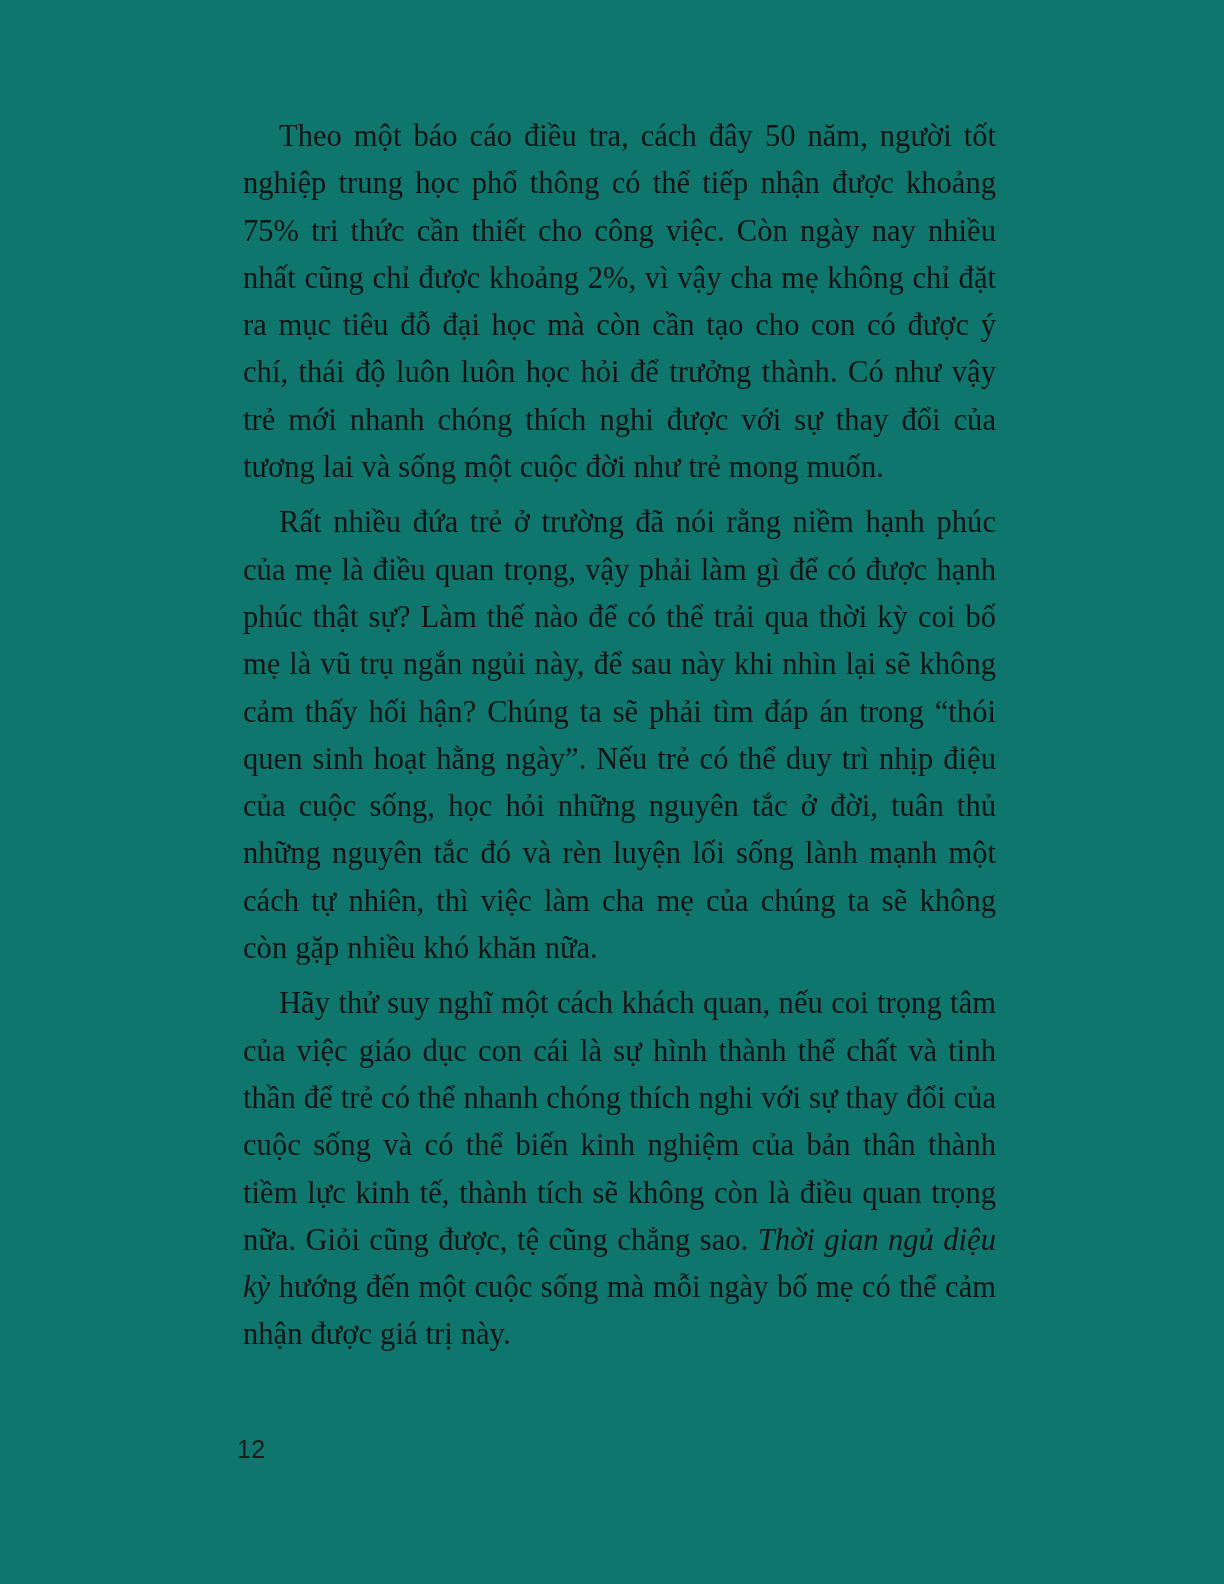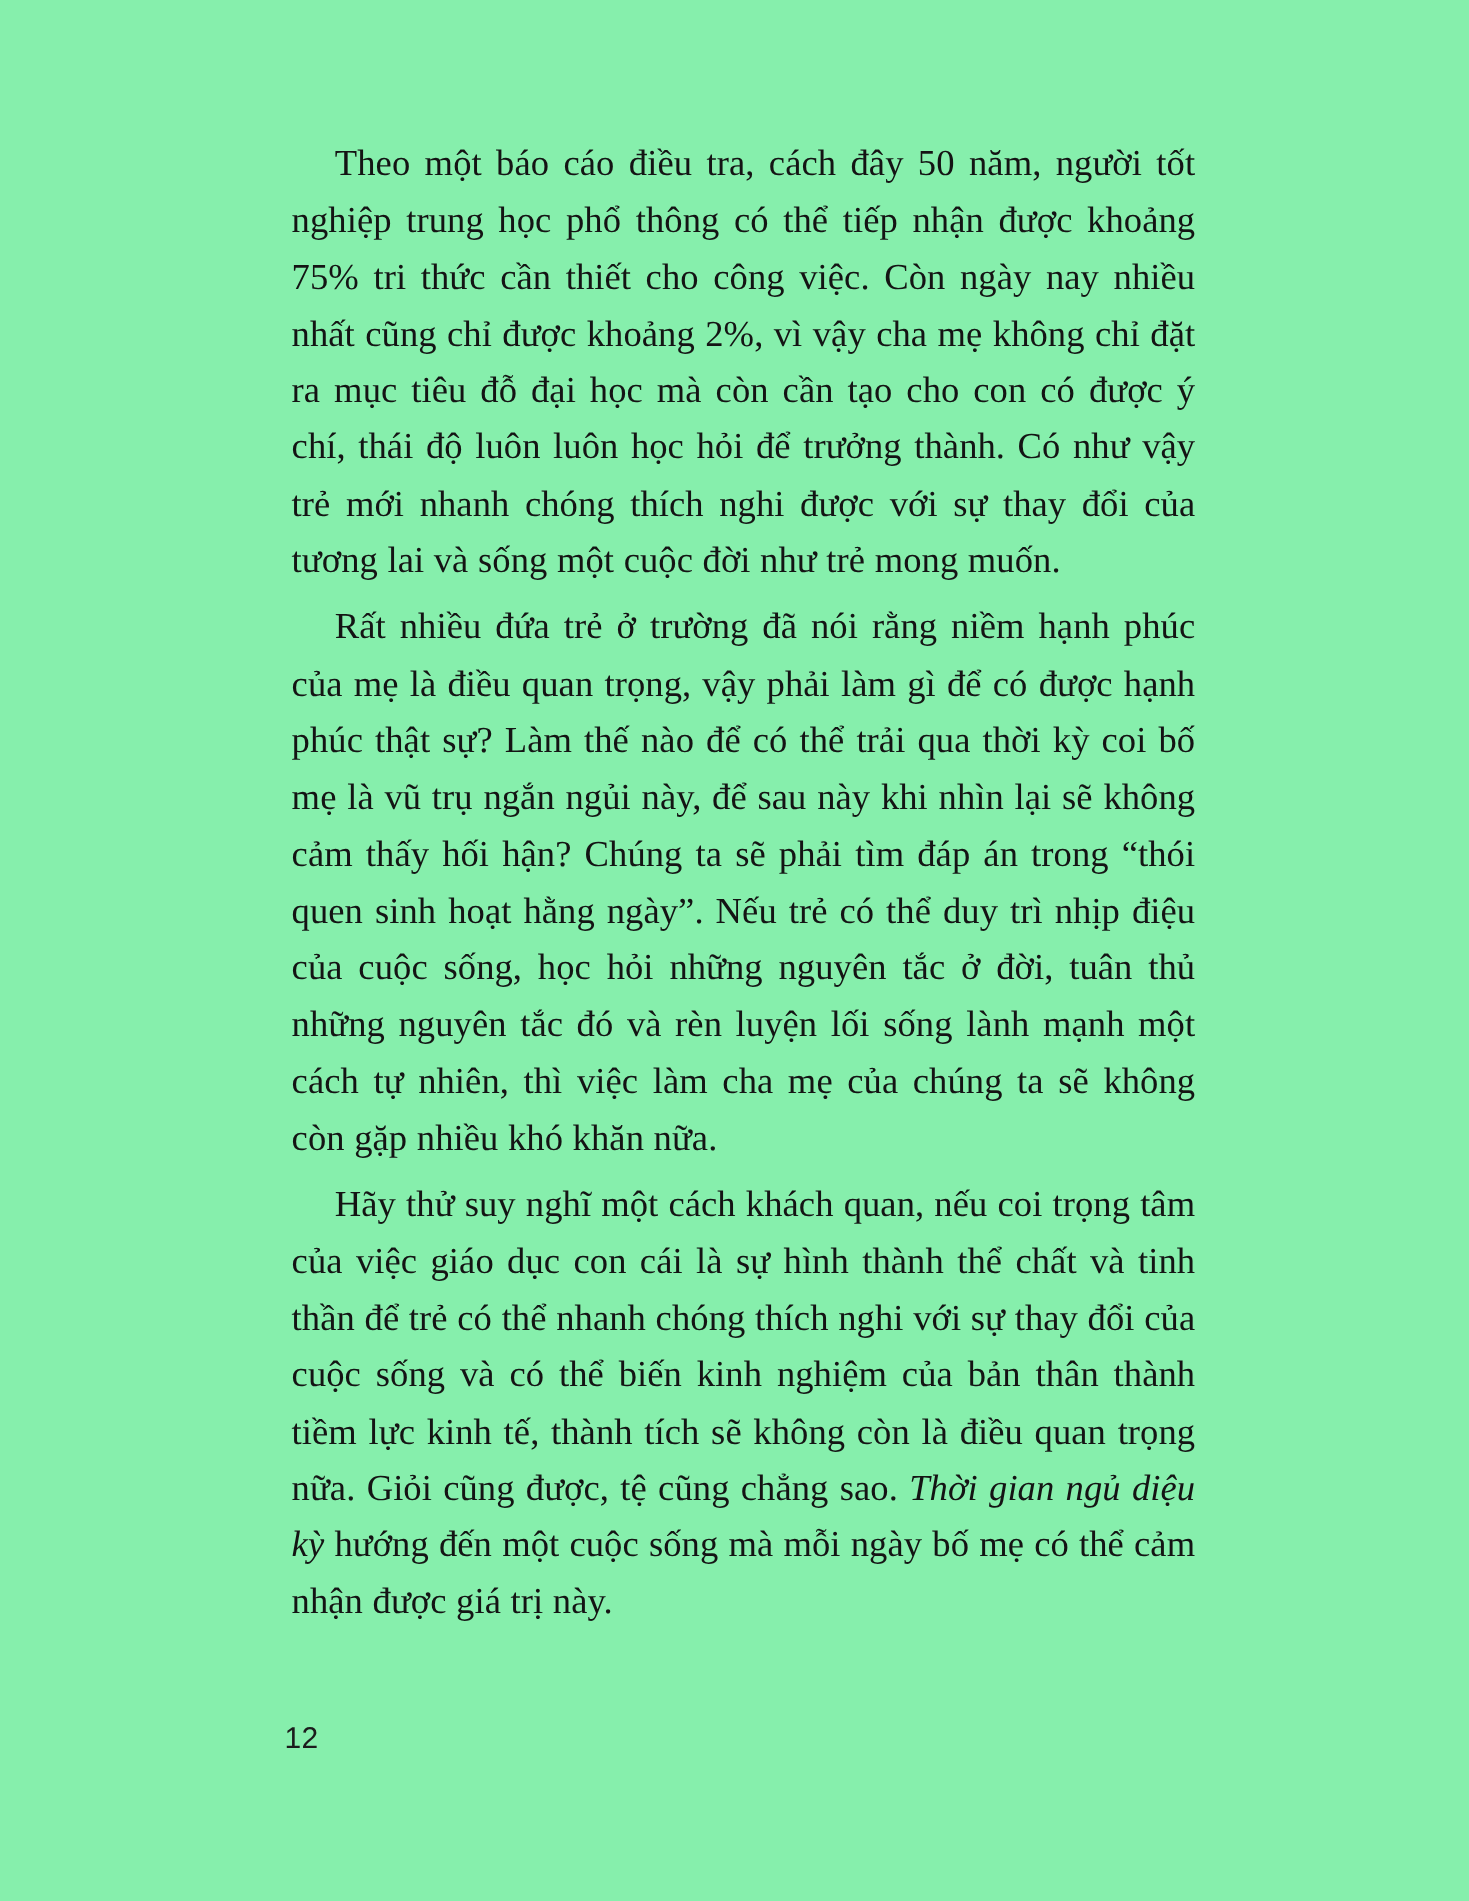--- a/index.html
+++ b/index.html
@@ -16,21 +16,21 @@
     overflow: hidden;
     position: relative;
   }
 
   .page {
     position: absolute;
     left: 0;
     top: 0;
     width: 1224px;
     height: 1584px;
-    background: #86efac;
+    background: #0f766e;
   }
 
   .text-block {
     position: absolute;
     left: 243px;
     top: 113px;
     width: 753px;
   }
 
   p.para {

